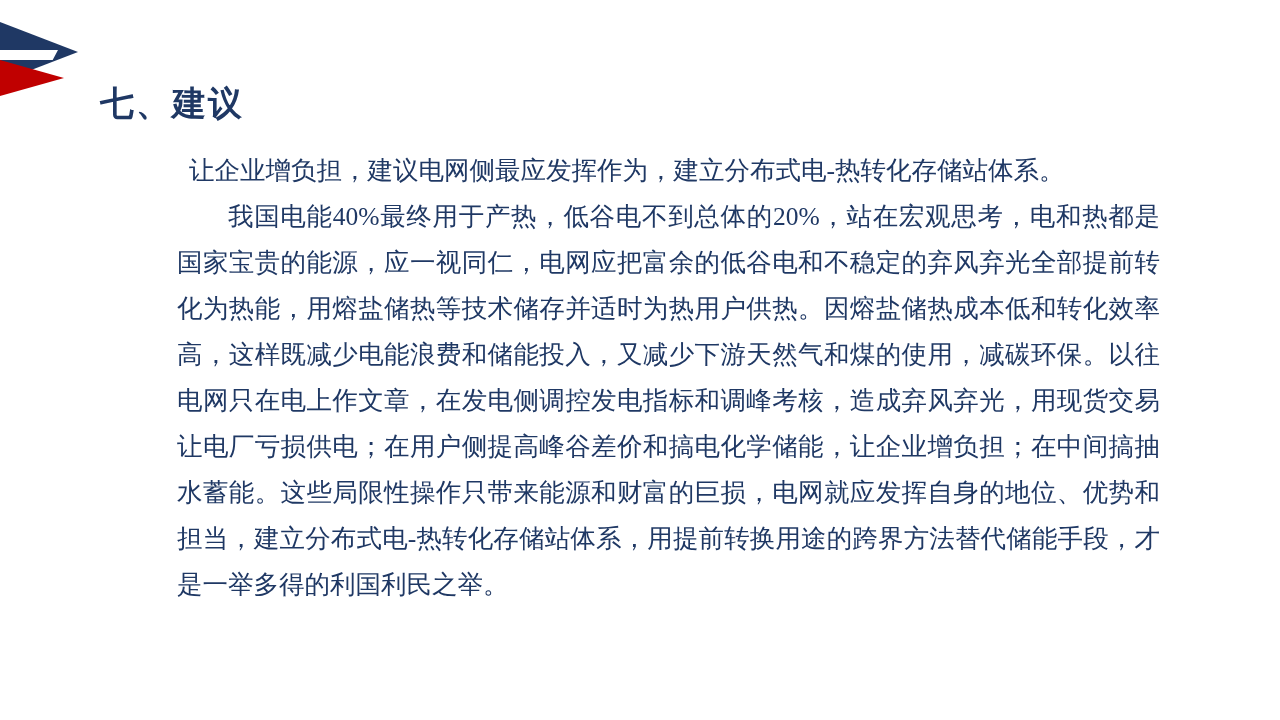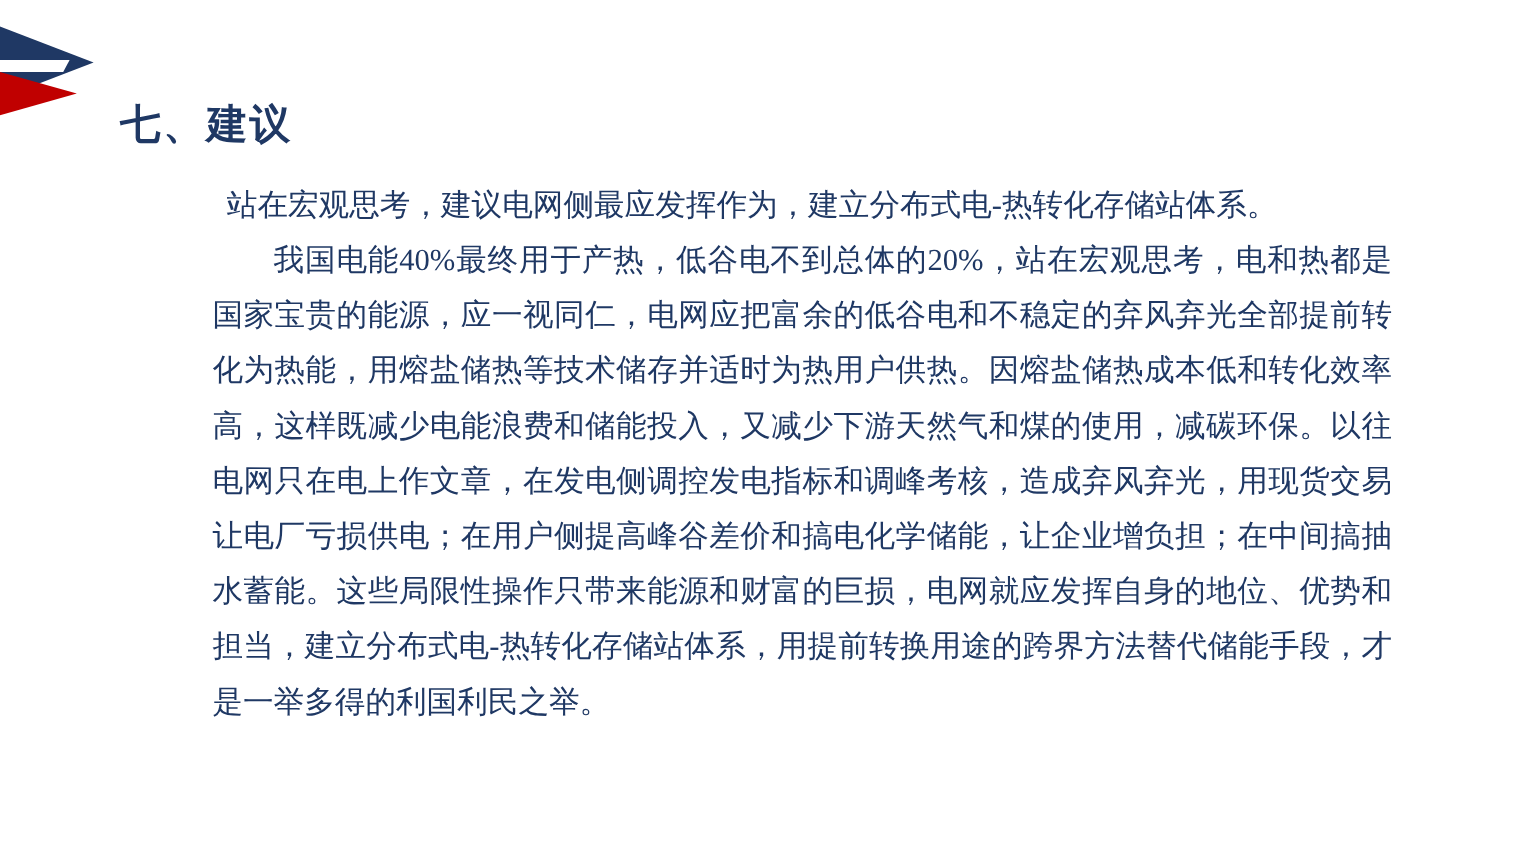--- a/index.html
+++ b/index.html
@@ -104,17 +104,17 @@
 
   <div class="corner-shapes">
     <div class="shape-navy"></div>
     <div class="shape-white-notch"></div>
     <div class="shape-red"></div>
   </div>
 
   <h1 class="slide-title">七、建议</h1>
 
   <div class="body-copy">
-    <p>站在宏观思考，建议电网侧最应发挥作为，建立分布式电-热转化存储站体系。</p>
+    <p>让企业增负担，建议电网侧最应发挥作为，建立分布式电-热转化存储站体系。</p>
     <p>我国电能40%最终用于产热，低谷电不到总体的20%，站在宏观思考，电和热都是国家宝贵的能源，应一视同仁，电网应把富余的低谷电和不稳定的弃风弃光全部提前转化为热能，用熔盐储热等技术储存并适时为热用户供热。因熔盐储热成本低和转化效率高，这样既减少电能浪费和储能投入，又减少下游天然气和煤的使用，减碳环保。以往电网只在电上作文章，在发电侧调控发电指标和调峰考核，造成弃风弃光，用现货交易让电厂亏损供电；在用户侧提高峰谷差价和搞电化学储能，让企业增负担；在中间搞抽水蓄能。这些局限性操作只带来能源和财富的巨损，电网就应发挥自身的地位、优势和担当，建立分布式电-热转化存储站体系，用提前转换用途的跨界方法替代储能手段，才是一举多得的利国利民之举。</p>
   </div>
 
 </div>
 
 </body></html>

